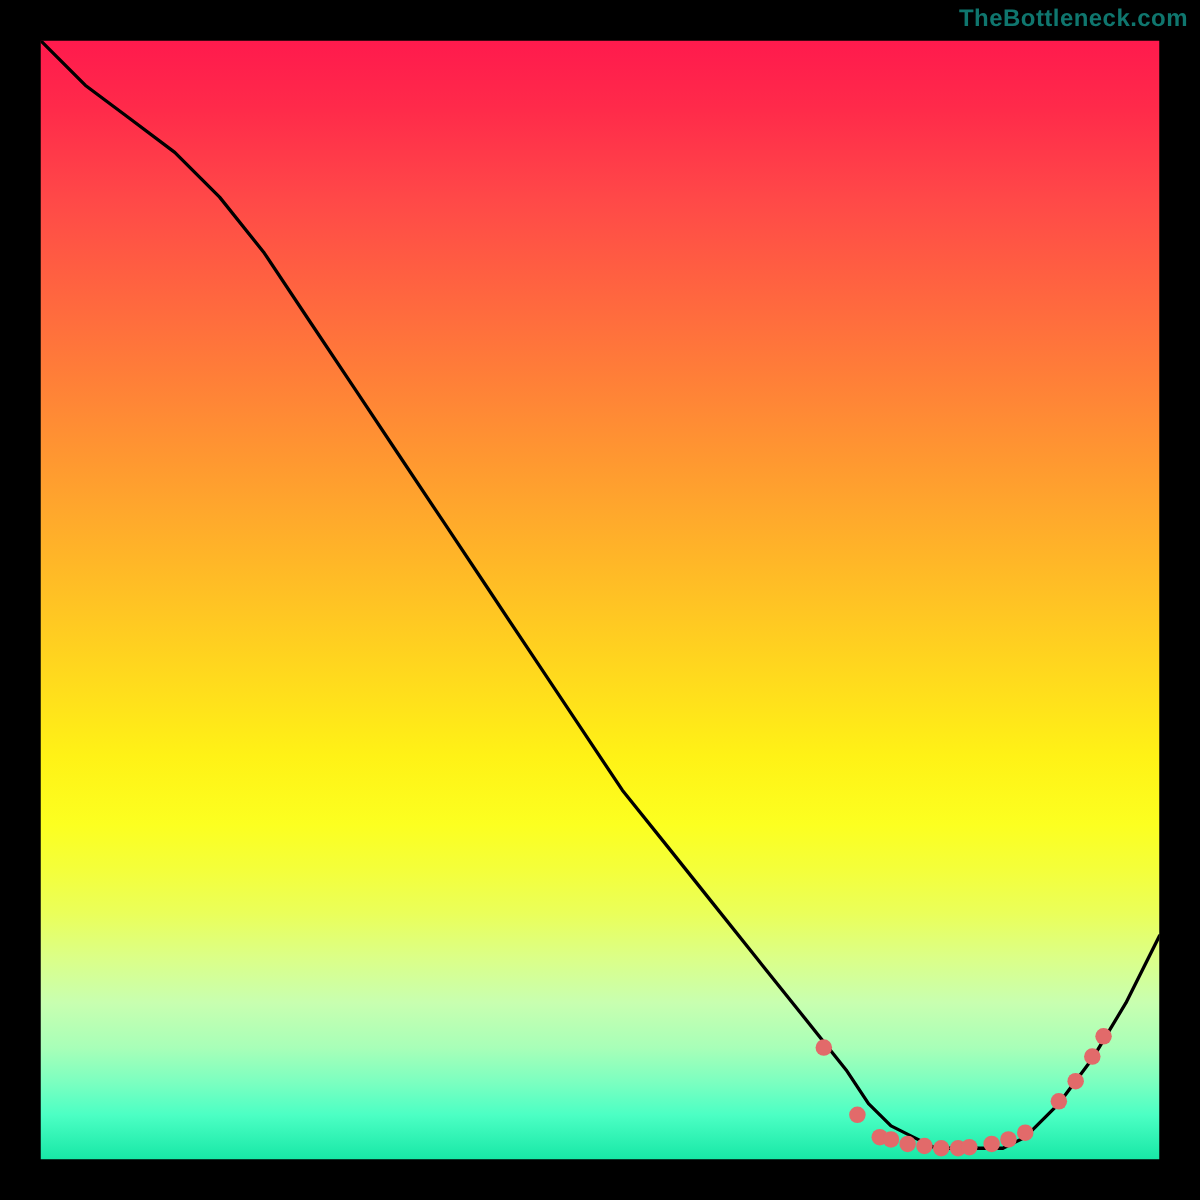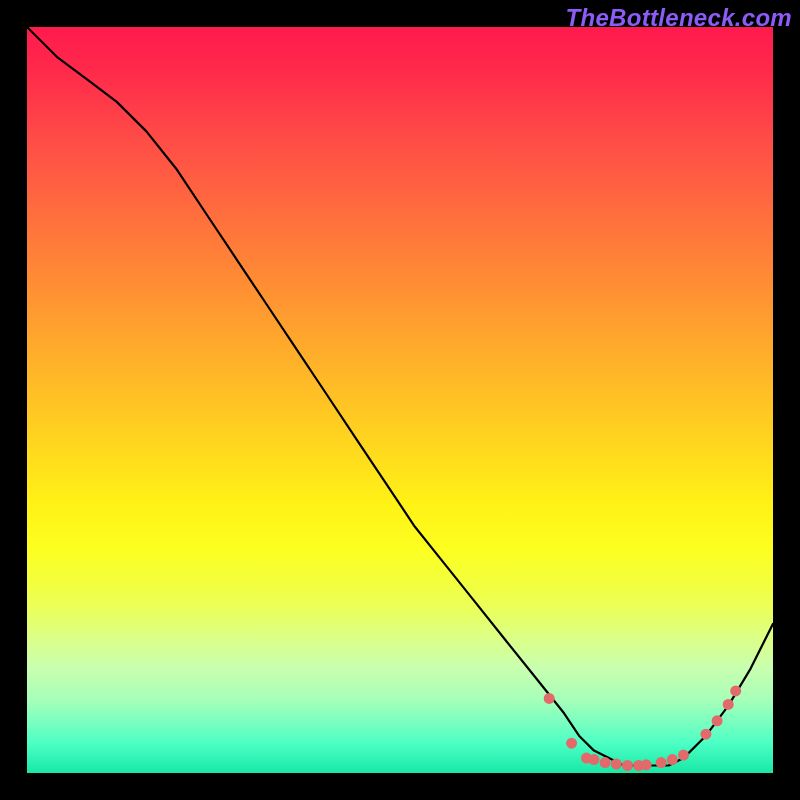--- a/index.html
+++ b/index.html
@@ -44,26 +44,25 @@
       #c8ffb0 86%,
       #a8ffb8 90%,
       #7dffc0 93%,
       #4cffc4 96%,
       #17e8a6 100%);
   }
   .watermark {
     position: absolute;
     top: 4px;
     right: 8px;
-    color: #8b5cf6;
-    font-size: 24px;
+    color: #0f766e;
+    font-size: 16px;
     font-weight: 600;
     letter-spacing: 0.3px;
     pointer-events: none;
-    font-style: italic;
   }
   svg.curve {
     position: absolute;
     left: 0; top: 0;
     width: 746px;
     height: 746px;
     overflow: visible;
   }
   .line {
     fill: none;

